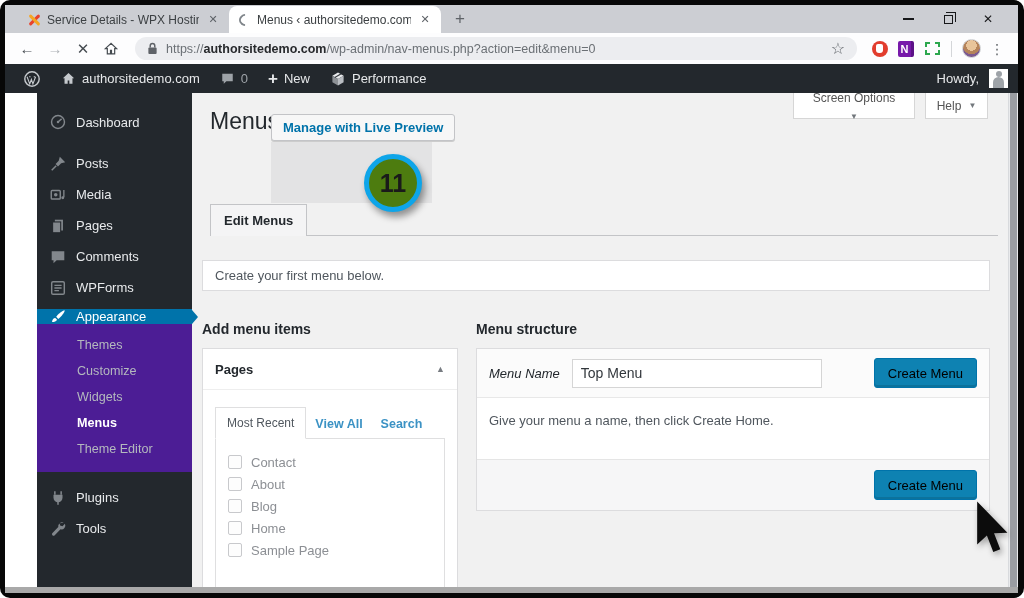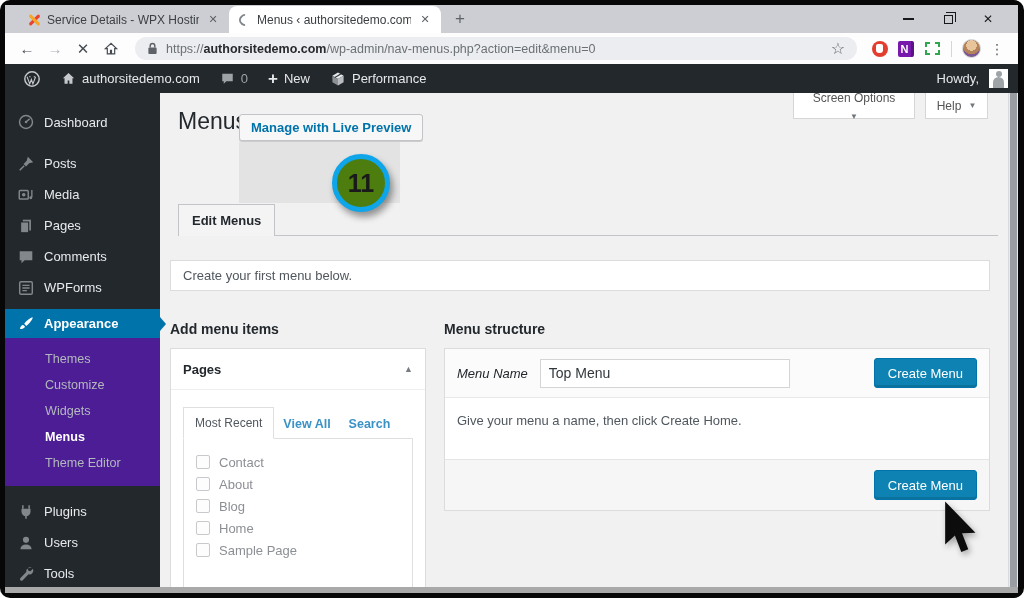--- a/index.html
+++ b/index.html
@@ -52,26 +52,26 @@
   
   .adminbar { height:29px; background:#23282d; display:flex; align-items:center; color:#e6e8ea; font-size:13px; padding:0 10px; gap:4px; }
   .ab-item { display:flex; align-items:center; gap:6px; padding:0 8px; height:100%; }
   .ab-right { margin-left:auto; display:flex; align-items:center; gap:10px; }
   .ab-avatar { width:19px; height:19px; background:#fff; display:flex; align-items:end; justify-content:center; overflow:hidden; }
   .ab-avatar i { width:11px; height:11px; border-radius:50% 50% 0 0; background:#9ea3a8; position:relative; }
   .ab-avatar i:before { content:""; position:absolute; left:2.5px; top:-6px; width:6px; height:6px; border-radius:50%; background:#9ea3a8; }
 
   
   .main { display:flex; height:494px; }
-  .sidebar { width:155px; background:#23282d; color:#e8eaec; font-size:13px; flex:0 0 155px; position:relative; z-index:3; }
+  .sidebar { width:155px; background:#23282d; color:#e8eaec; font-size:13px; flex:0 0 155px; position:relative; z-index:3;margin-left:32px; }
   .sb-item { display:flex; align-items:center; gap:9px; padding:0 0 0 12px; height:31px; position:relative; }
   .sb-item svg { flex:0 0 18px; }
   .sb-item.first { margin-top:13px; height:32px; }
   .sb-gap { height:10px; }
-  .sb-item.active { background:#0073aa; color:#fff; font-weight:bold; margin-top:6px; height:29px; }
+  .sb-item.active { background:#0073aa; color:#fff; font-weight:normal; margin-top:6px; height:15px; }
   .menu-arrow { position:absolute; right:-6px; top:50%; margin-top:-7px; border-top:7px solid transparent; border-bottom:7px solid transparent; border-left:6px solid #0073aa; width:0; height:0; }
   .submenu { background:#4c1d95; padding:8px 0 10px; }
   .submenu-item { display:block; padding:6px 0 6px 40px; color:#b4b9be; font-size:12.6px; }
   .submenu-item.current { color:#fff; font-weight:bold; }
 
   .content { flex:1; background:#f1f1f1; position:relative; overflow:hidden; color:#444; font-size:13px; }
   .scrollbar { position:absolute; right:0; top:0; bottom:0; width:10px; background:#e9eaec; border-left:1px solid #d8dadd; z-index:5; }
   .scroll-thumb { position:absolute; right:1px; top:0; bottom:0; width:7px; background:#9a9da2; }
 
   .screen-meta { position:absolute; top:0; height:26px; background:#fff; border:1px solid #d6d6d6; border-top:none; display:flex; align-items:center; justify-content:center; gap:7px; font-size:12px; color:#555; }
@@ -103,21 +103,21 @@
   .inner-tab-link { padding:8px 9px; font-size:12.5px; color:#3b92c4;font-weight:bold; }
   .page-list { border:1px solid #dfdfe0; background:#fff; padding:12px 0 10px 12px; height:170px; }
   .page-item { display:flex; align-items:center; gap:9px; height:22px; color:#8c8f94; font-size:13px; }
   .cb { width:14px; height:14px; border:1px solid #c8c9cc; border-radius:2px; background:#fdfdfd; flex:0 0 14px; }
 
   
   .ms-panel { position:absolute; left:284px; top:255px; right:28px; height:163px; background:#fff; border:1px solid #dcdcde; display:flex; flex-direction:column; }
   .ms-header { height:49px; display:flex; align-items:center; padding:0 12px; background:#fbfbfb; border-bottom:1px solid #e8e8e8; }
   .ms-name-label { font-style:italic; color:#23282d; margin-right:12px; }
   .ms-input { width:250px; height:29px; border:1px solid #d5d5d5; padding:0 8px; font-size:14px; color:#32373c; font-family:"Liberation Sans", sans-serif; }
-  .btn-primary { margin-left:auto; background:#0e82b2; border:1px solid #0073aa; border-radius:3px; color:#ffffff; font-size:13px; height:30px; padding:0 13px; box-shadow:inset 0 -2px 0 rgba(0,0,0,.12); font-family:"Liberation Sans", sans-serif; }
+  .btn-primary { margin-left:auto; background:#0e82b2; border:1px solid #0073aa; border-radius:3px; color:#000000; font-size:13px; height:30px; padding:0 13px; box-shadow:inset 0 -2px 0 rgba(0,0,0,.12); font-family:"Liberation Sans", sans-serif; }
   .ms-body { flex:1; padding:15px 12px; color:#50575e; }
   .ms-footer { height:51px; background:#f6f6f7; border-top:1px solid #e5e5e5; display:flex; align-items:center; justify-content:flex-end; padding:0 12px; }
   .ms-footer .btn-primary { margin-left:0; }
 
   .cursor { position:absolute; left:776px; top:406px; z-index:9; filter:drop-shadow(2px 3px 3px rgba(0,0,0,.35)); }
 </style>
 </head>
 <body>
 
 <div class="frame">
@@ -293,27 +293,20 @@
       <div class="sb-item">
         <svg width="18" height="18" viewBox="0 0 20 20">
               <path d="M6.5 2.5 v4 M13.5 2.5 v4" stroke="#82878c" stroke-width="1.7"></path>
               <path d="M5 6.5 h10 v3.2 a5 5 0 0 1 -10 0 Z" fill="#82878c"></path>
               <path d="M10 14.5 v3" stroke="#82878c" stroke-width="1.7"></path>
             </svg>
         <span>Plugins</span>
       </div>
       <div class="sb-item">
         <svg width="18" height="18" viewBox="0 0 20 20">
-              <circle cx="10" cy="6.5" r="3.4" fill="#82878c"></circle>
-              <path d="M3.8 17 a6.2 5.4 0 0 1 12.4 0 Z" fill="#82878c"></path>
-            </svg>
-        <span>Users</span>
-      </div>
-      <div class="sb-item">
-        <svg width="18" height="18" viewBox="0 0 20 20">
               <path d="M16.5 3 a4.4 4.4 0 0 0 -6.2 4.9 L3.6 14.6 a1.8 1.8 0 0 0 2.5 2.5 L12.8 10.4 a4.4 4.4 0 0 0 4.9-6.2 L15 6.9 l-2.6-.8 -.8-2.6 Z" fill="#82878c"></path>
             </svg>
         <span>Tools</span>
       </div>
     </div>
 
     <div class="content">
       <div class="screen-meta screen-options-tab">
         <span>Screen Options</span>
         <span class="drop-arrow">▼</span>

